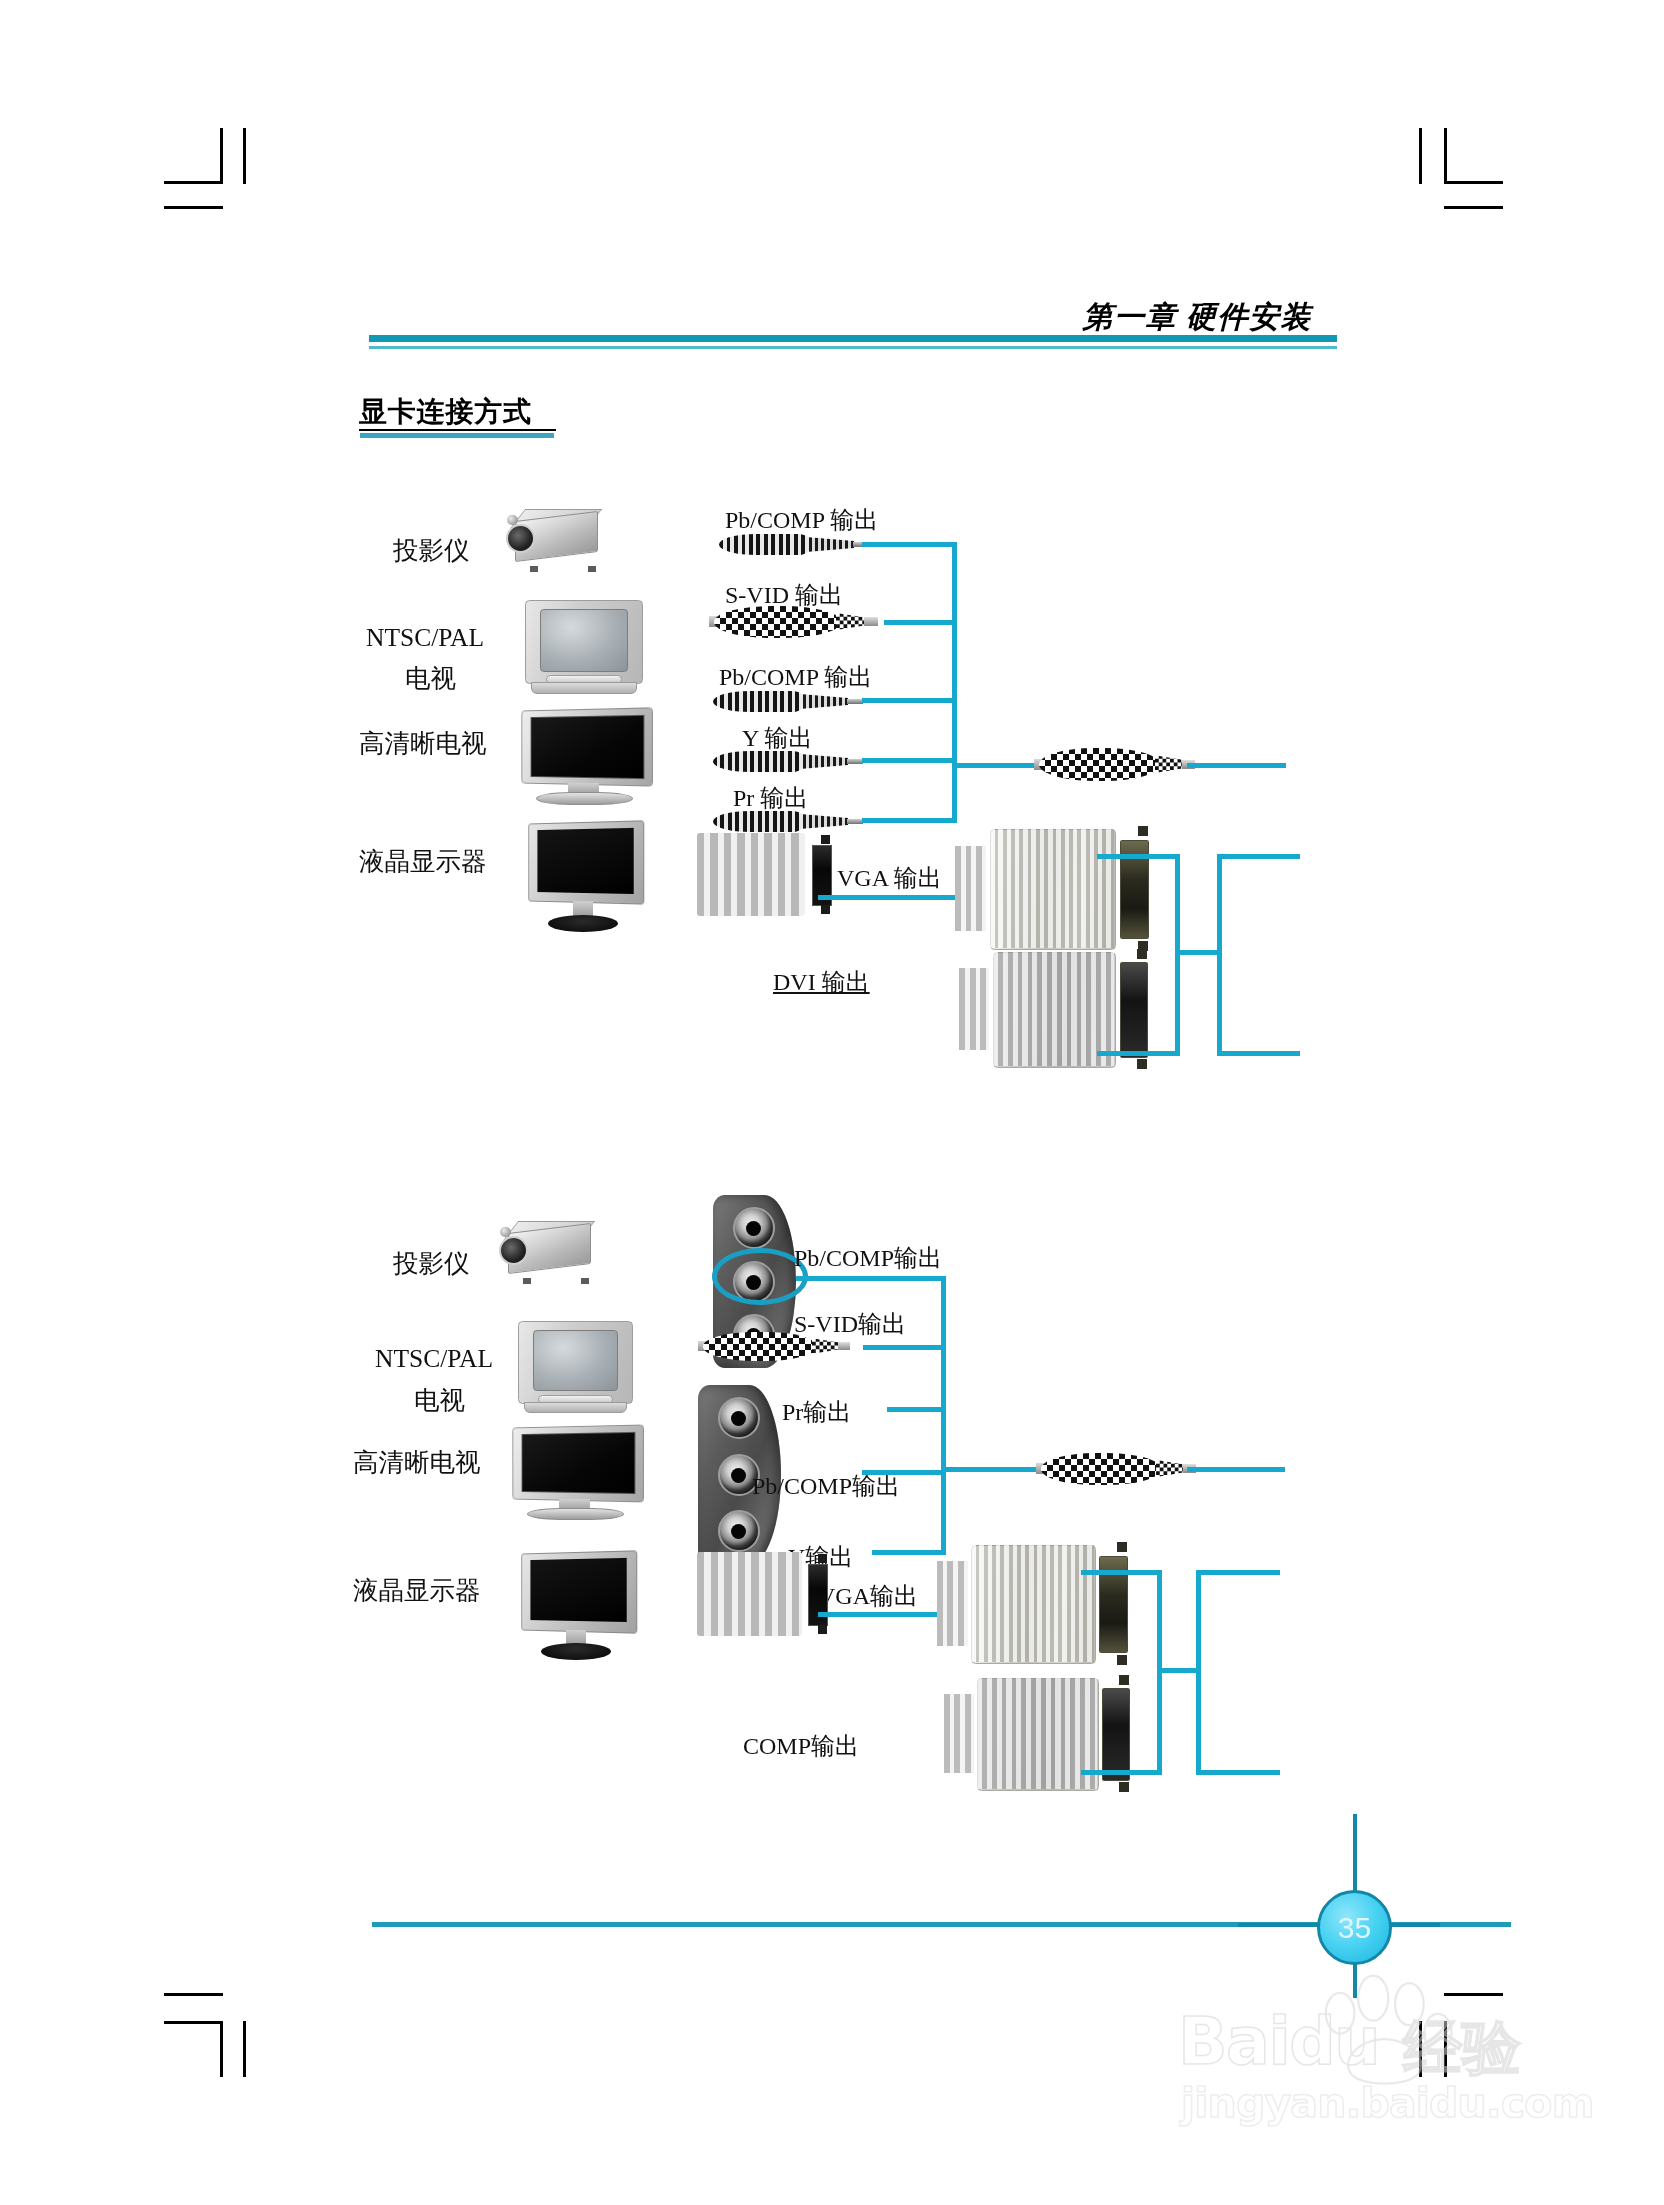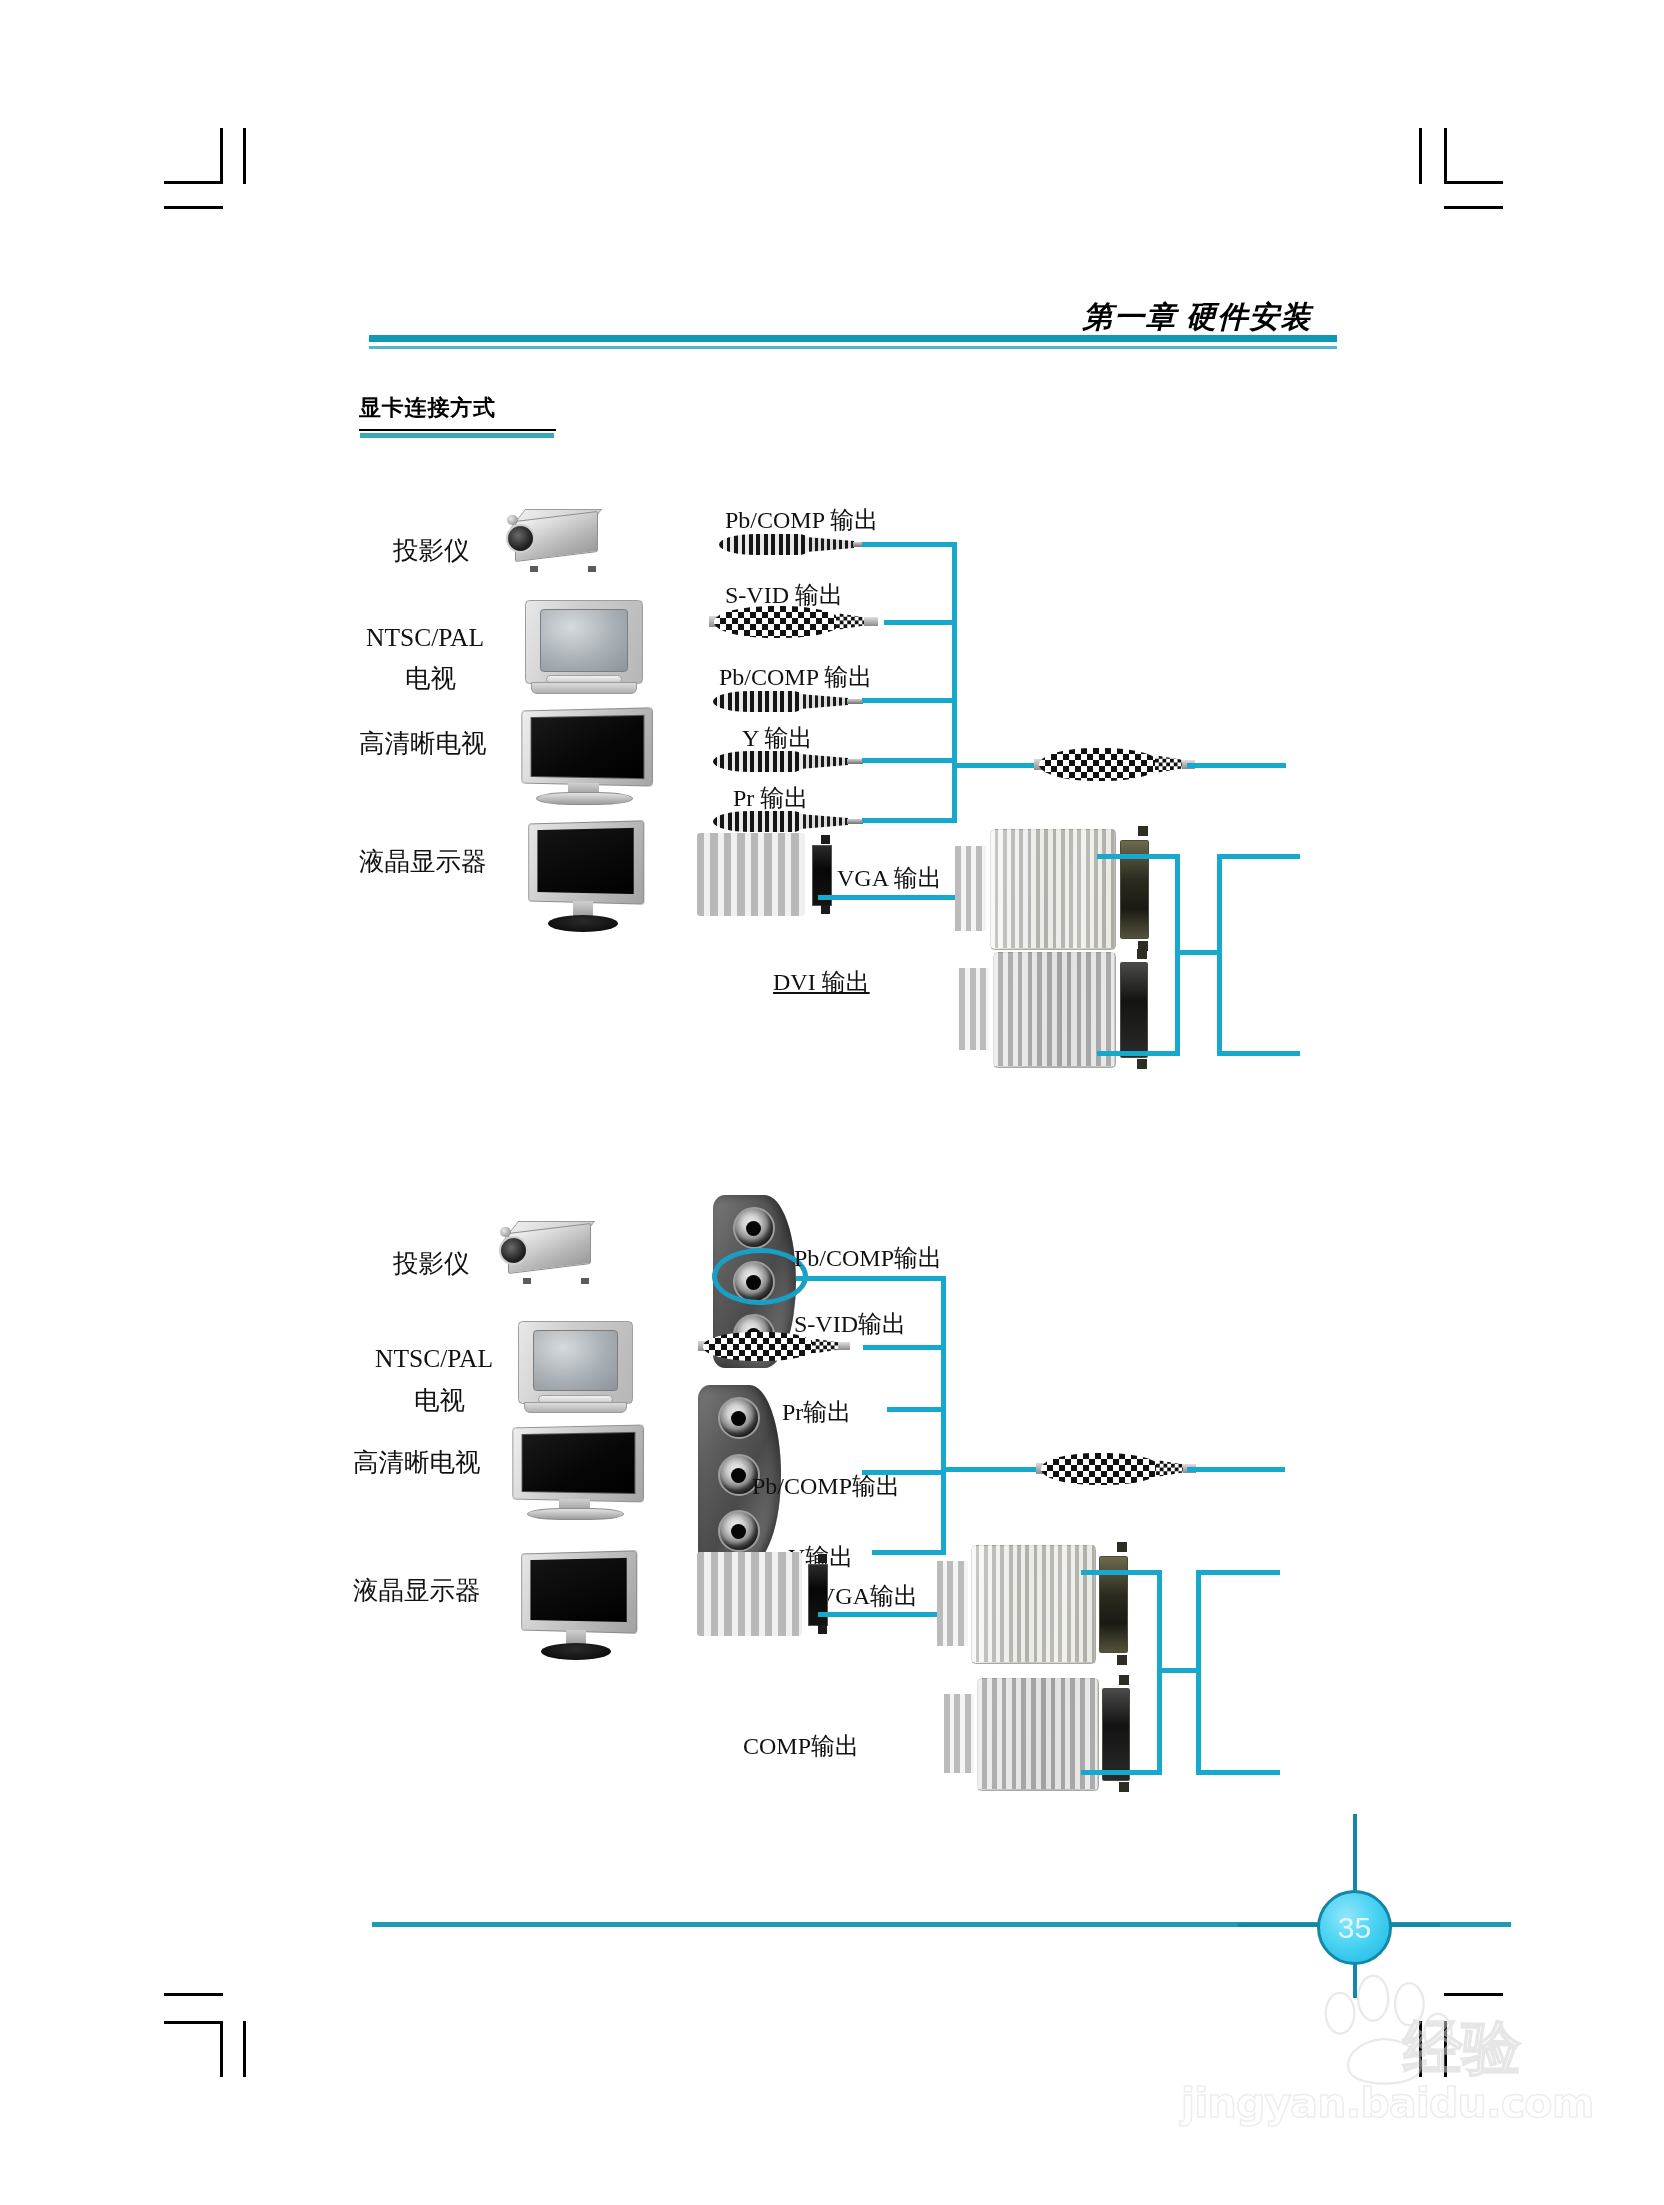--- a/index.html
+++ b/index.html
@@ -20,21 +20,21 @@
     font-size:30px;font-weight:bold;font-style:italic;
     letter-spacing:1.5px;color:#000;white-space:nowrap;
     font-family:"Liberation Serif","DejaVu Serif",serif;
   }
   .hdr-rule-thick{position:absolute;left:369px;top:335px;width:968px;height:6.8px;background:#1199b4;}
   .hdr-rule-thin{position:absolute;left:369px;top:346px;width:968px;height:3px;background:#4fb9cc;}
 
   
   .sec-title{
     position:absolute;left:359px;top:393px;
-    font-size:22px;font-weight:bold;color:#000;letter-spacing:0.8px;
+    font-size:28px;font-weight:bold;color:#000;letter-spacing:0.8px;
     font-family:"DejaVu Sans","Liberation Sans",sans-serif;
   }
   .sec-rule-black{position:absolute;left:359px;top:429px;width:197px;height:1.5px;background:#000;}
   .sec-rule-teal{position:absolute;left:360px;top:433px;width:194px;height:5.3px;background:#3ba6bd;}
 
   
   .ftr-rule{position:absolute;left:372px;top:1922px;width:1139px;height:5.3px;background:#1e9cb5;}
   .pg-vline-top{position:absolute;left:1353px;top:1814px;width:3.8px;height:90px;background:#1287a8;}
   .pg-vline-bot{position:absolute;left:1353px;top:1944px;width:3.8px;height:54px;background:#1287a8;}
   .pg-hline-l{position:absolute;left:1238px;top:1923px;width:83px;height:3.8px;background:#1287a8;}
@@ -464,18 +464,19 @@
   </div>
 
   <div class="wm">
     <svg class="wm-paw" width="143" height="113" viewBox="0 0 190 150">
       <ellipse cx="36" cy="52" rx="19" ry="27" fill="none" stroke="#d8d8d8" stroke-width="3"></ellipse>
       <ellipse cx="80" cy="32" rx="20" ry="30" fill="none" stroke="#d8d8d8" stroke-width="3"></ellipse>
       <ellipse cx="128" cy="40" rx="19" ry="28" fill="none" stroke="#d8d8d8" stroke-width="3"></ellipse>
       <ellipse cx="166" cy="78" rx="18" ry="25" fill="none" stroke="#d8d8d8" stroke-width="3"></ellipse>
       <path d="M50 132 C38 112 60 88 95 86 C130 88 152 112 140 132 C128 150 62 150 50 132 Z" fill="none" stroke="#d8d8d8" stroke-width="3"></path>
     </svg>
+    <div class="wm-main">Baidu</div>
     <div class="wm-cn">经验</div>
     <div class="wm-sub">jingyan.baidu.com</div>
   </div>
 
 </div>
 
 
 </body></html>

